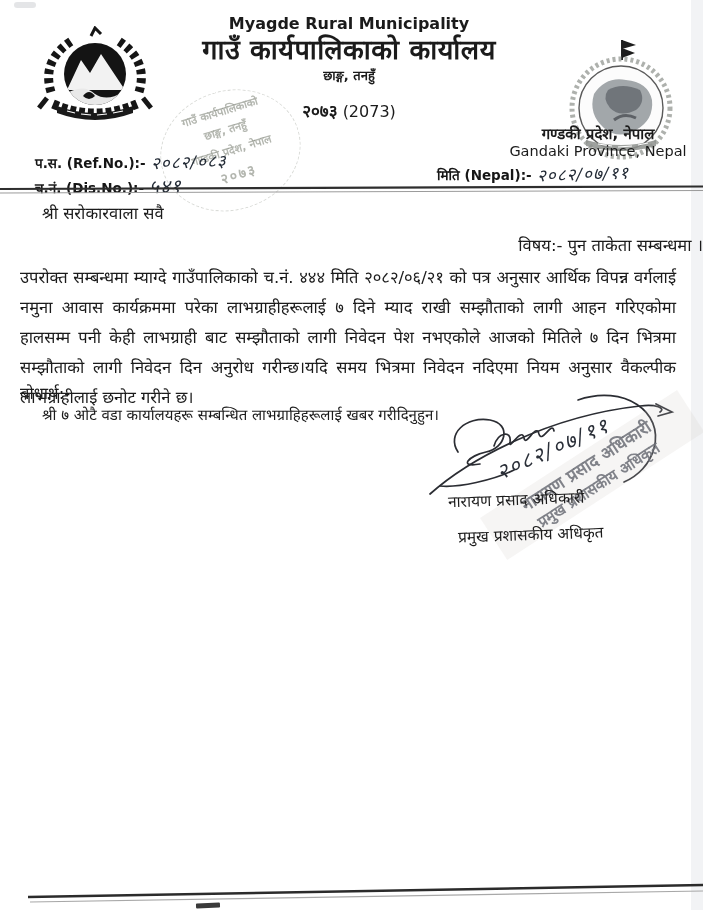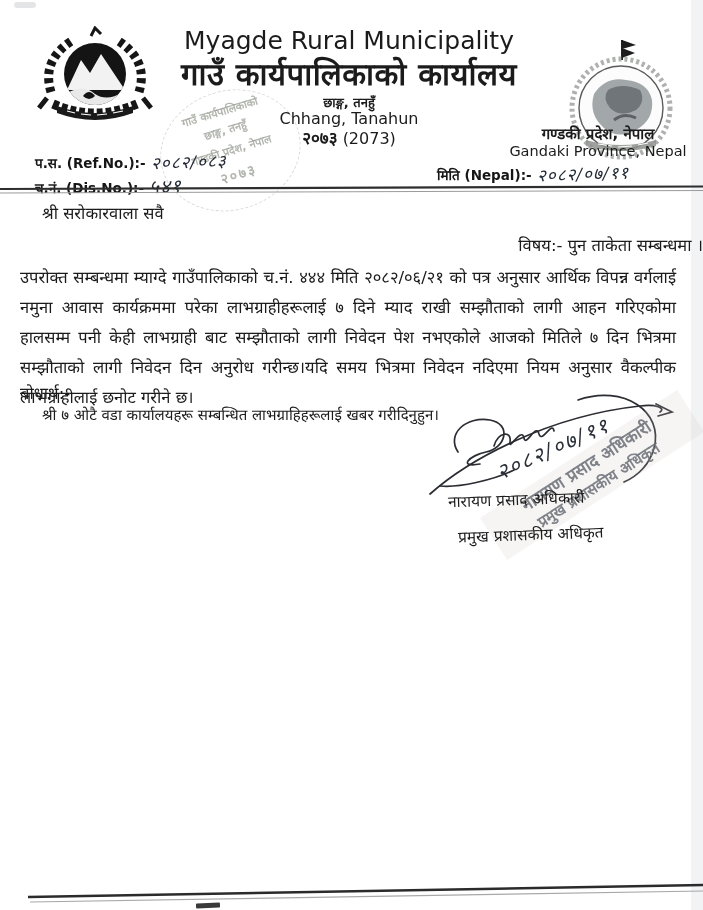--- a/index.html
+++ b/index.html
@@ -12,26 +12,26 @@
   .abs { position:absolute; }
 
   
   .scan-edge-right { right:0; top:0; width:12px; height:910px; background:#f2f3f5; }
   .corner-smudge { left:14px; top:2px; width:22px; height:6px; background:#d8dadd; border-radius:3px; opacity:.7; }
   .bottom-mark { left:196px; top:903px; width:24px; height:5px; background:#3a3a3a; transform:rotate(-2deg); border-radius:1px; }
 
   
   .header-center { left:105px; right:110px; top:14px; text-align:center; line-height:1.12; }
   .t-np-1 { font-size:23px; font-weight:bold; letter-spacing:.5px; }
-  .t-en-1 { font-size:25px; font-weight:400; margin-top:13px; }
-  .t-np-2 { font-size:31px; font-weight:bold; margin-top:2px; letter-spacing:.5px; }
+  .t-en-1 { font-size:16px; font-weight:700; margin-top:1px; }
+  .t-np-2 { font-size:27px; font-weight:bold; margin-top:2px; letter-spacing:.5px; }
   .t-en-2 { font-size:23px; font-weight:600; margin-top:1px; }
   .t-np-3 { font-size:13px; font-weight:bold; margin-top:4px; }
   .t-en-3 { font-size:16px; margin-top:0; }
-  .t-year { font-size:16px; margin-top:1px; }
+  .t-year { font-size:16px; margin-top:18px; }
   .t-year b { font-size:17px; }
 
   .province-block { left:498px; top:125px; width:200px; text-align:center; line-height:1.2; }
   .province-np { font-size:15px; font-weight:bold; }
   .province-en { font-size:14.5px; }
 
   
   .wm-stamp { left:152px; top:88px; width:160px; height:128px; transform:rotate(-17deg);
               color:rgba(110,115,102,.52); text-align:center; font-weight:bold; pointer-events:none; }
   .wm-oval { position:absolute; left:8px; top:2px; width:142px; height:120px; border:1px dashed rgba(110,115,102,.25); border-radius:50%; }
@@ -131,21 +131,20 @@
     <div class="wm-l1">गाउँ कार्यपालिकाको</div>
     <div class="wm-l2">छाङ्ग, तनहुँ</div>
     <div class="wm-l3">गण्डकी प्रदेश, नेपाल</div>
     <div class="wm-l4">२०७३</div>
   </div>
 
   <div class="abs header-center">
     <div class="t-en-1">Myagde Rural Municipality</div>
     <div class="t-np-2">गाउँ कार्यपालिकाको कार्यालय</div>
     <div class="t-np-3">छाङ्ग, तनहुँ</div>
-    <div class="t-en-3">Chhang, Tanahun</div>
     <div class="t-year">
       <b>२०७३</b>
       <span>(2073)</span>
     </div>
   </div>
 
   <div class="abs province-block">
     <div class="province-np">गण्डकी प्रदेश, नेपाल</div>
     <div class="province-en">Gandaki Province, Nepal</div>
   </div>

